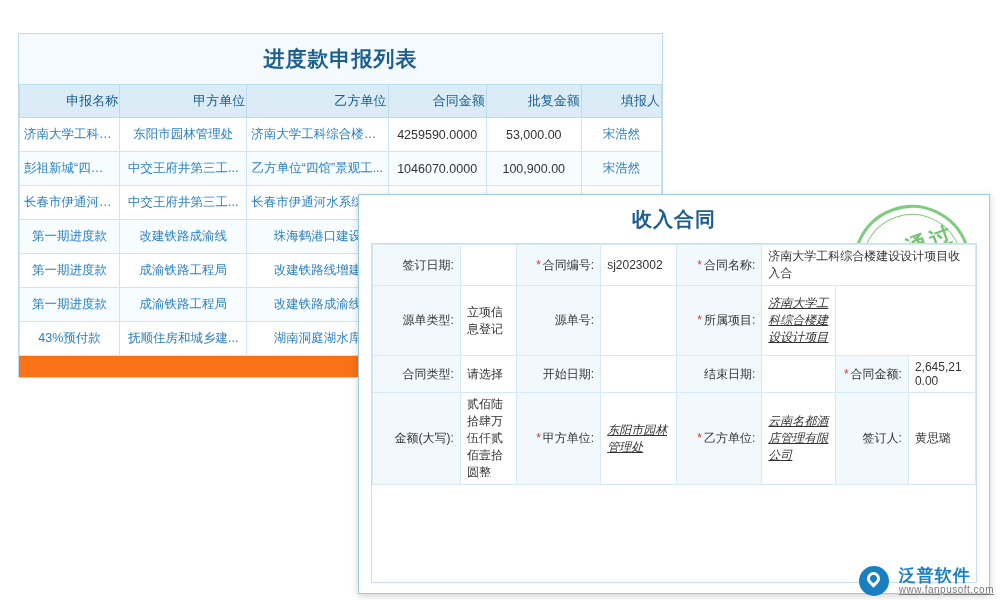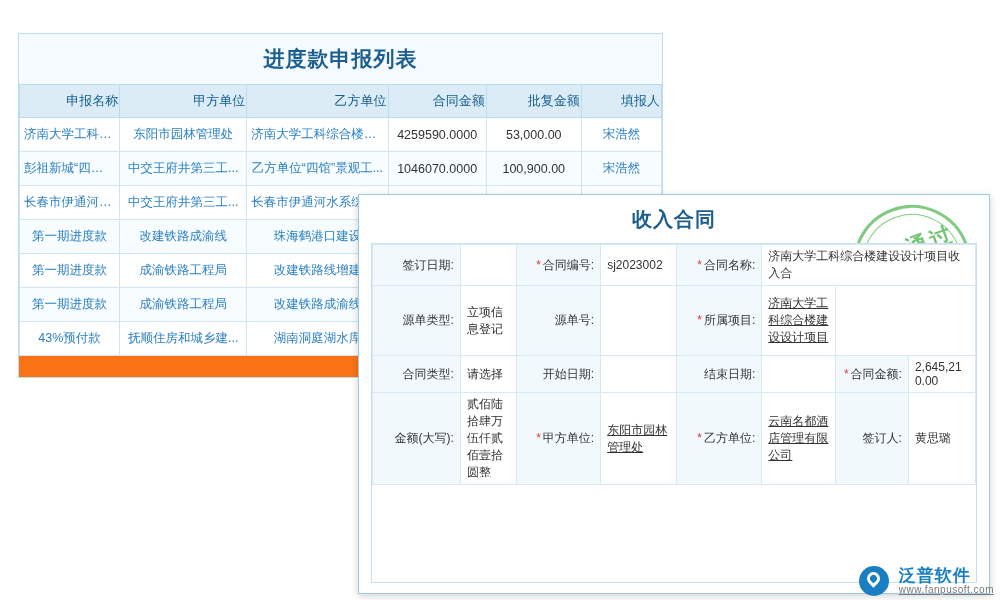--- a/index.html
+++ b/index.html
@@ -153,21 +153,21 @@
     text-align: right;
     color: #333333;
     white-space: nowrap;
     margin-top: 46px;
   }
 
   .req { color: #d63a2f; margin-right: 2px; }
 
   .val { background: #ffffff; }
 
-  .link { color: #2a7fc1; text-decoration: underline; cursor: pointer; }
+  .link { color: #2a7fc1; text-decoration: underline; cursor: pointer; font-style: italic; }
 
   .fc-l1 { width: 84px; }
   .fc-v1 { width: 54px; }
   .fc-l2 { width: 80px; }
   .fc-v2 { width: 72px; }
   .fc-l3 { width: 82px; }
   .fc-v3 { width: 70px; }
   .fc-l4 { width: 70px; }
   .fc-v4 { width: 64px; }
 

